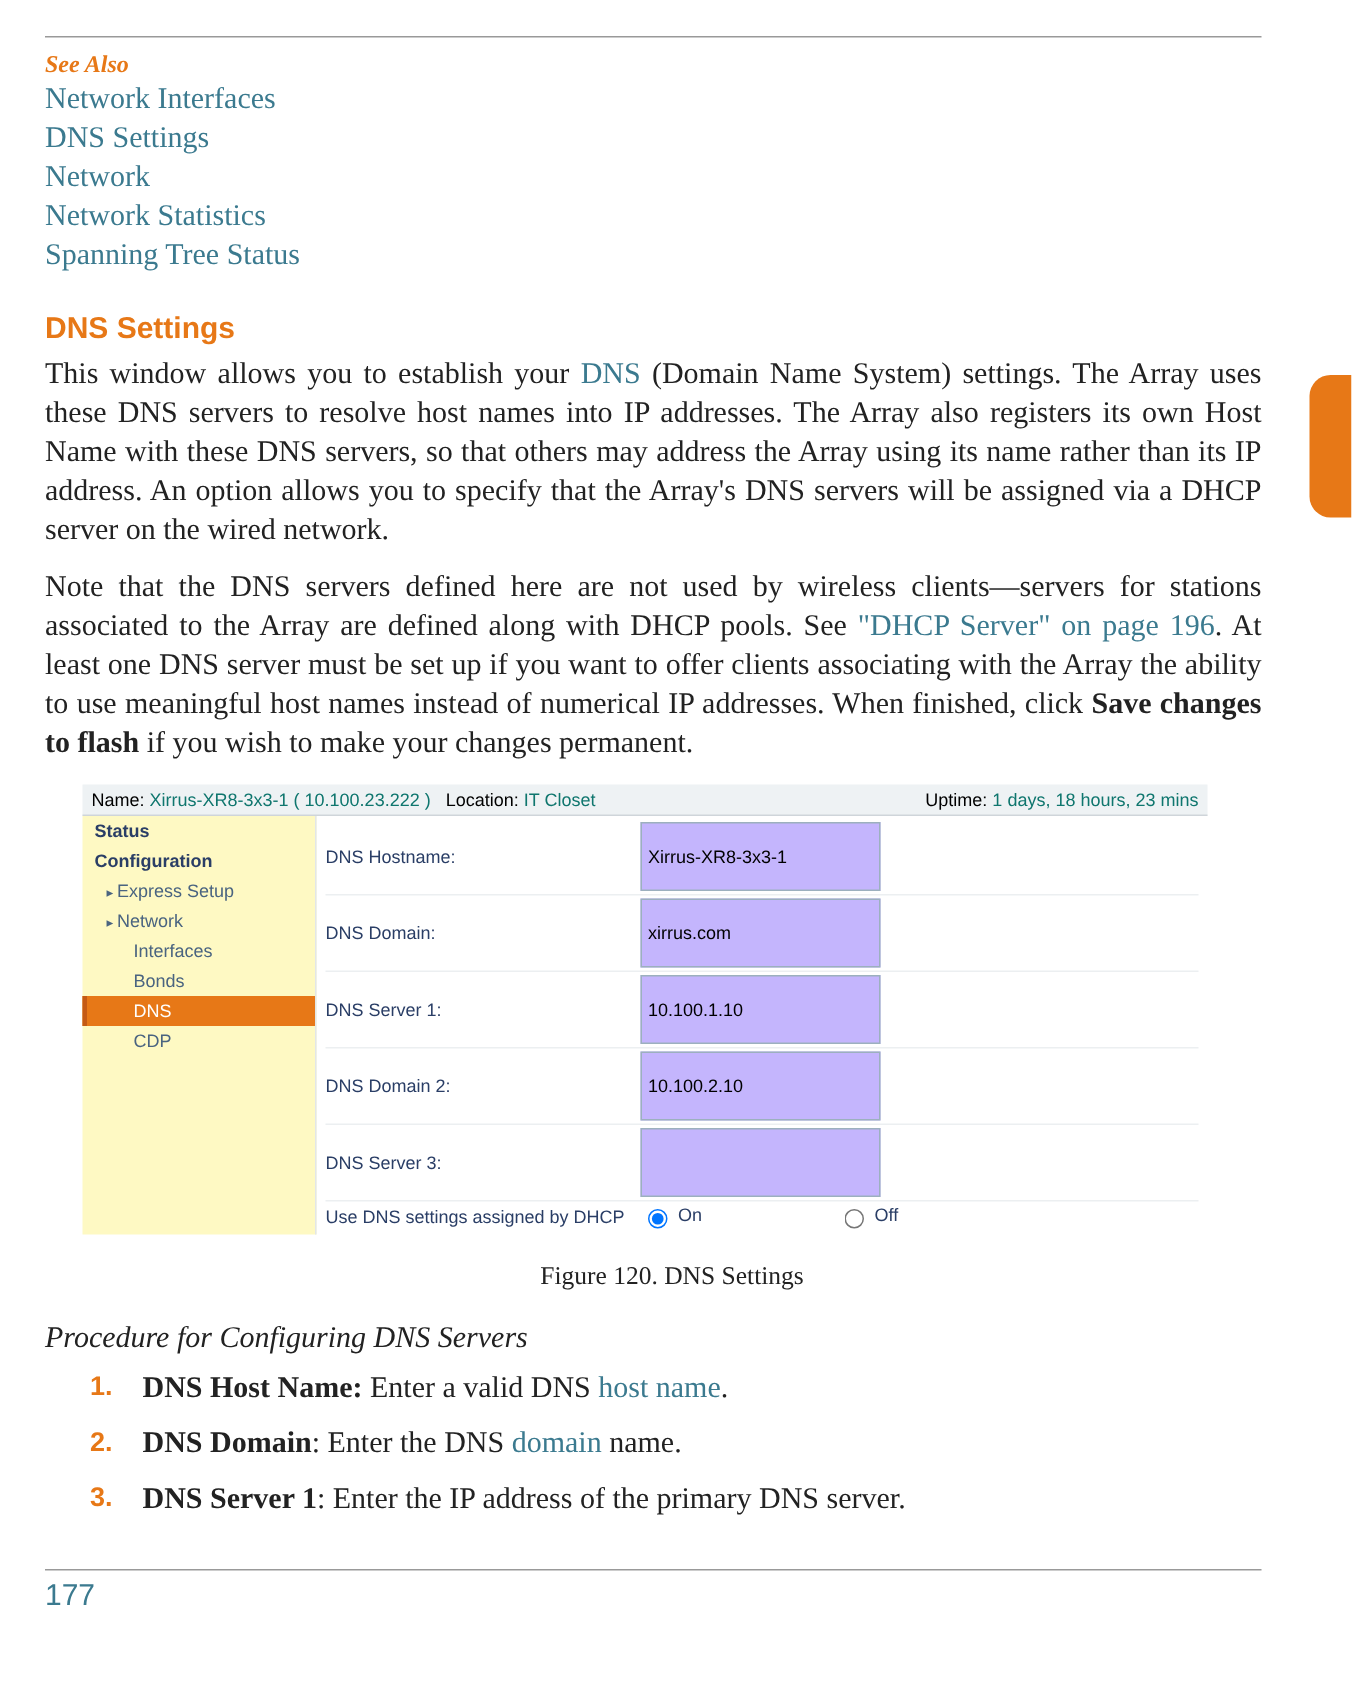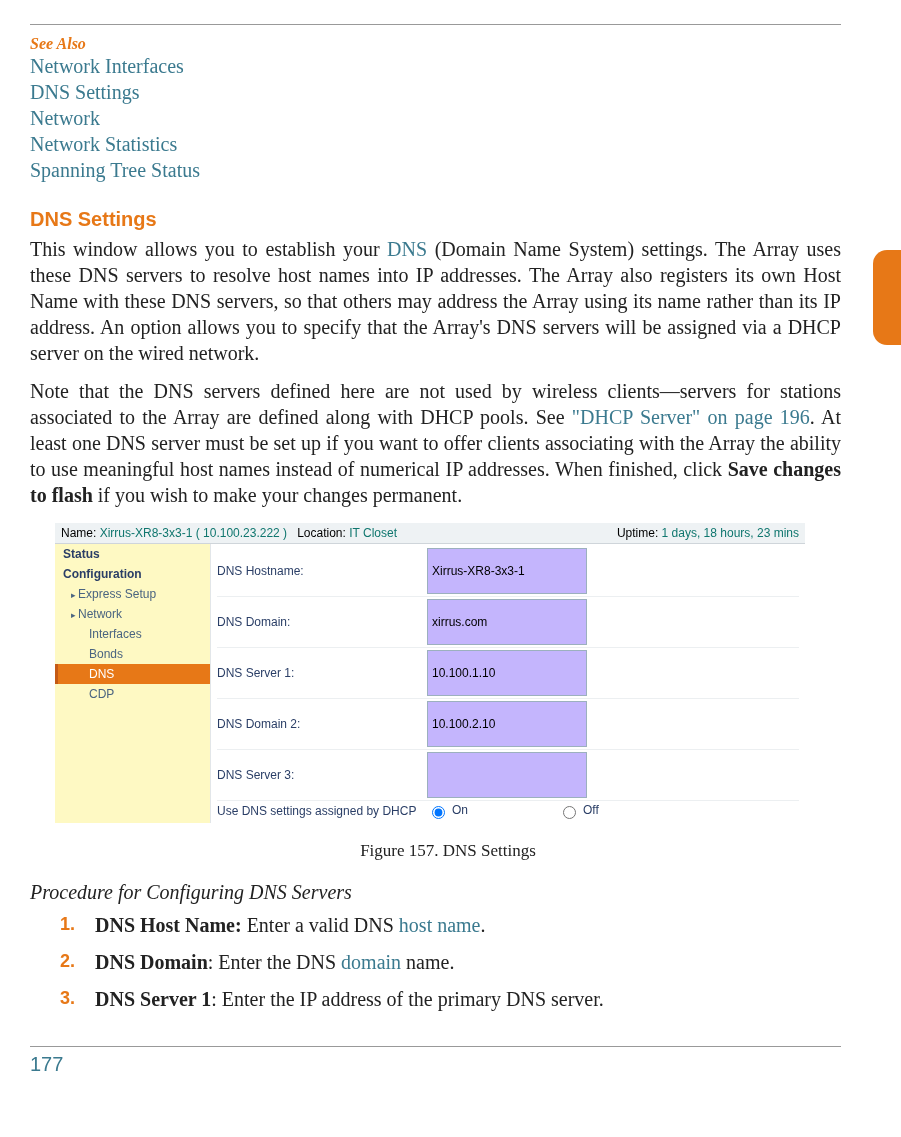--- a/index.html
+++ b/index.html
@@ -286,21 +286,21 @@
               </label>
               <label class="fig-radio-opt">
                 <input type="radio" style="">
                 <span>Off</span>
               </label>
             </div>
           </div>
         </div>
       </div>
     </div>
-    <div class="fig-caption">Figure 157. DNS Settings</div>
+    <div class="fig-caption">Figure 120. DNS Settings</div>
   </div>
 
   <h3 class="proc">Procedure for Configuring DNS Servers</h3>
   <ol class="steps">
     <li>
       <span class="bold">DNS Host Name:</span><span> Enter a valid DNS </span><span class="t-link">host name</span><span>.</span>
     </li>
     <li>
       <span class="bold">DNS Domain</span><span>: Enter the DNS </span><span class="t-link">domain</span><span> name.</span>
     </li>

